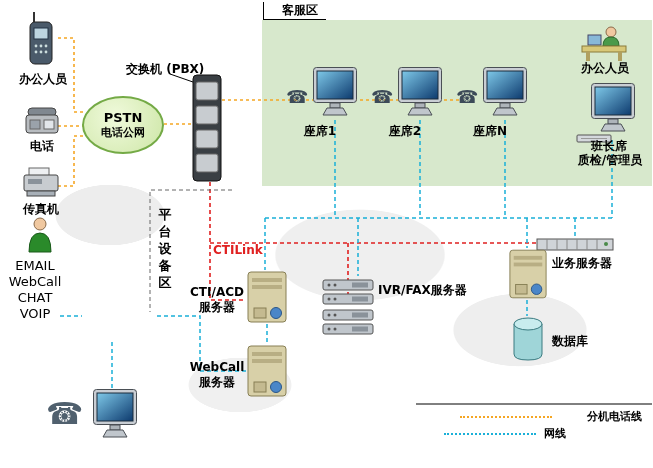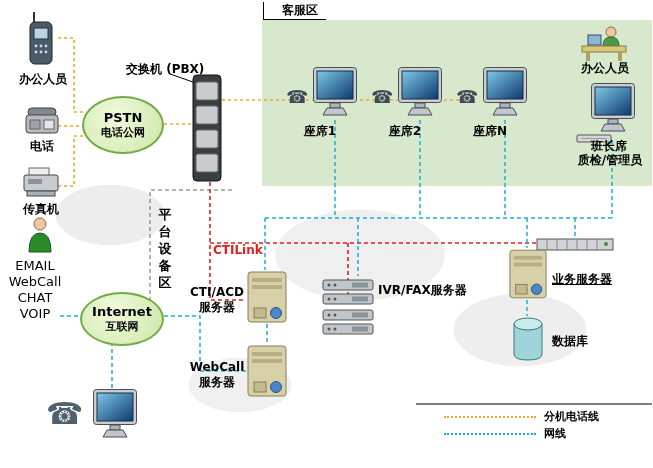--- a/index.html
+++ b/index.html
@@ -299,21 +299,21 @@
 
   <div class="abs node" style="left:508px;top:248px;">
     <svg width="40" height="52" viewBox="0 0 42 54">
       <rect x="2" y="2" width="38" height="50" rx="3" fill="#d8d0a8" stroke="#877f55"></rect>
       <rect x="6" y="8" width="30" height="4" fill="#b8ae84"></rect>
       <rect x="6" y="15" width="30" height="4" fill="#b8ae84"></rect>
       <rect x="8" y="38" width="12" height="10" fill="#c4ba90" stroke="#877f55"></rect>
       <circle cx="30" cy="43" r="5.5" fill="#4a86c8" stroke="#2a5688"></circle>
     </svg>
   </div>
-  <div class="lbl lbl-left" style="left:552px;top:272px;width:80px;text-decoration:underline;">业务服务器</div>
+  <div class="lbl lbl-left" style="left:552px;top:256px;width:80px;">业务服务器</div>
 
   <div class="abs node" style="left:512px;top:316px;">
     <svg width="32" height="46" viewBox="0 0 32 46">
       <path d="M2 8 L2 38 Q2 44 16 44 Q30 44 30 38 L30 8 Z" fill="#9fd5d8" stroke="#3a7a80"></path>
       <ellipse cx="16" cy="8" rx="14" ry="6" fill="#c8ecee" stroke="#3a7a80"></ellipse>
     </svg>
   </div>
   <div class="lbl lbl-left" style="left:552px;top:334px;width:60px;">数据库</div>
 
   <div class="abs node" style="left:26px;top:216px;">
@@ -322,36 +322,32 @@
       <path d="M3 36 Q3 17 14 17 Q25 17 25 36 Z" fill="#2a8a2a" stroke="#1a5a1a"></path>
     </svg>
   </div>
   <div class="abs node" style="left:0px;top:258px;width:70px;text-align:center;font-weight:normal;font-size:13px;line-height:16px;">
     <div>EMAIL</div>
     <div>WebCall</div>
     <div>CHAT</div>
     <div>VOIP</div>
   </div>
 
-  <div class="abs cloud" style="left:80px;top:292px;width:80px;height:50px;">
-    <div class="t1">Internet</div>
-    <div class="t2">互联网</div>
-  </div>
 
   <div class="abs node phone-glyph" style="left:46px;top:398px;font-size:30px;line-height:32px;color:#50606e;">☎</div>
   <div class="abs node" style="left:92px;top:388px;">
     <svg width="46" height="52" viewBox="0 0 46 52">
       <rect x="1.5" y="1.5" width="43" height="35" rx="3" fill="#c9ced4" stroke="#4a4f55"></rect>
       <rect x="5" y="5" width="36" height="28" fill="url(#scr)" stroke="#1a2a3a"></rect>
       <rect x="18" y="37" width="10" height="5" fill="#aeb4ba" stroke="#4a4f55"></rect>
       <path d="M11 49 L35 49 L31 42 L15 42 Z" fill="#c0c6cc" stroke="#4a4f55"></path>
     </svg>
   </div>
 
-  <div class="abs legend-row" style="left:444px;top:409px;">
+  <div class="abs legend-row" style="left:460px;top:409px;gap:27px;">
     <div class="legend-swatch sw-phone"></div>
     <span class="legend-label">分机电话线</span>
   </div>
   <div class="abs legend-row" style="left:444px;top:426px;">
     <div class="legend-swatch sw-net"></div>
     <span class="legend-label">网线</span>
   </div>
 
 </div>
 

